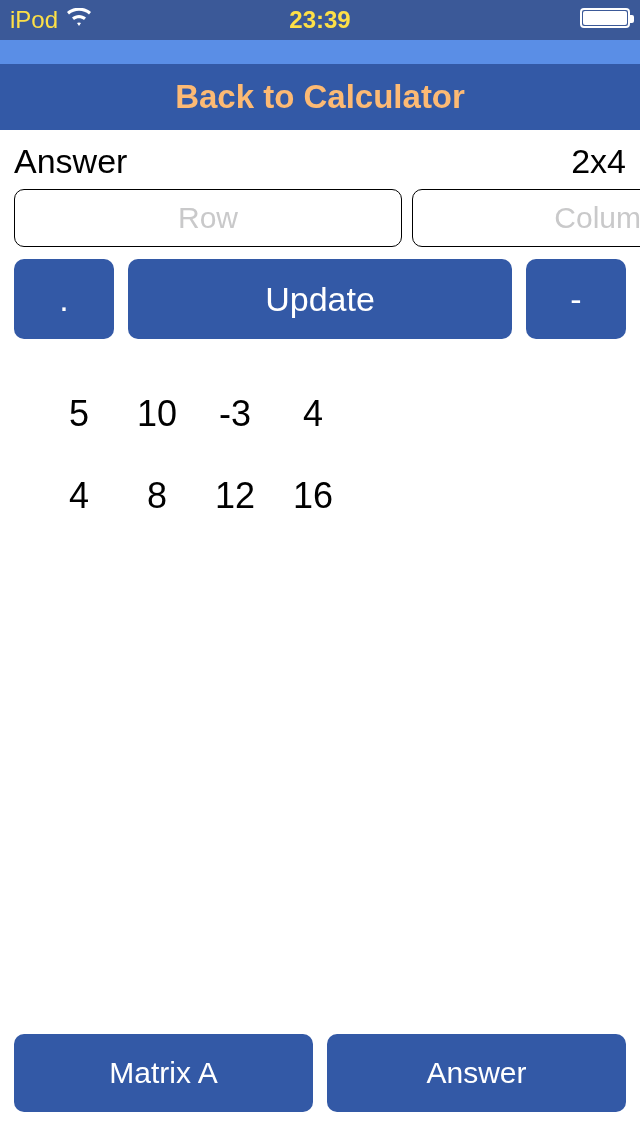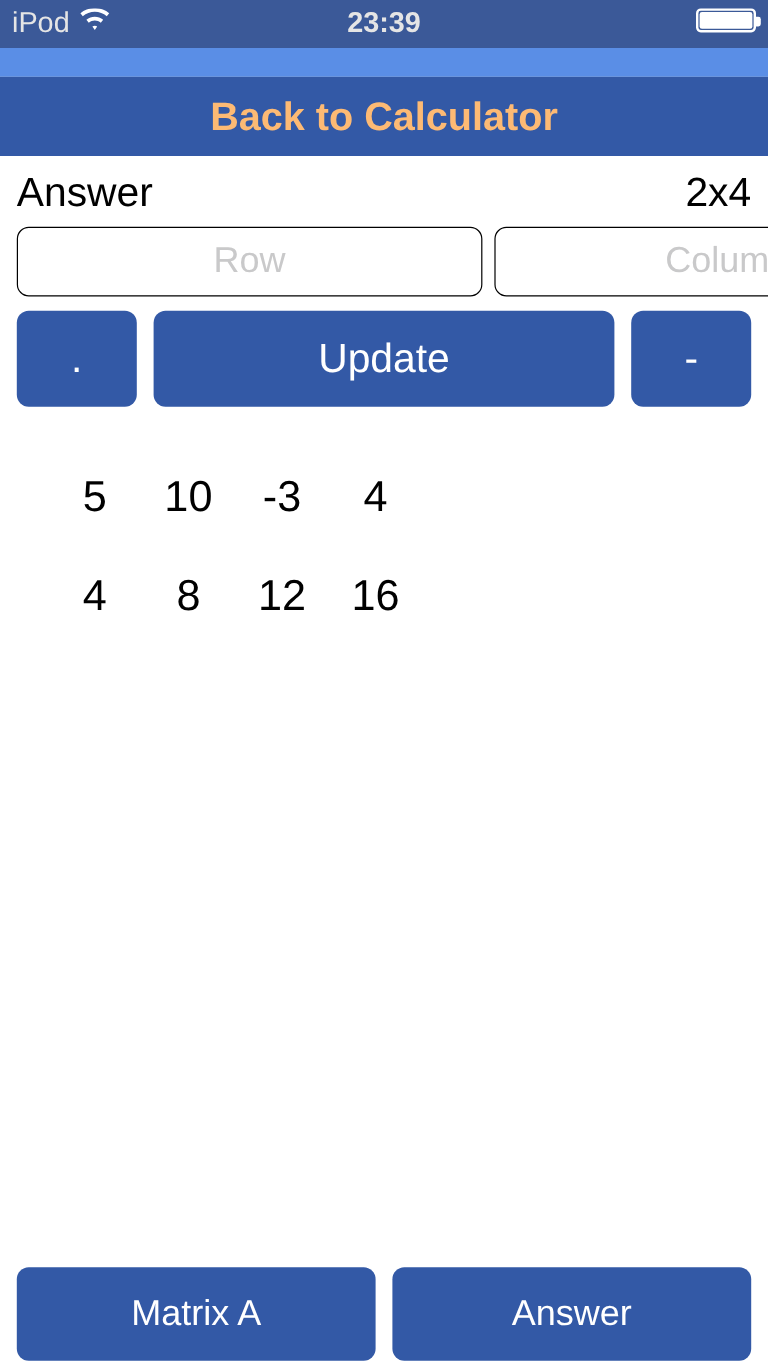--- a/index.html
+++ b/index.html
@@ -7,21 +7,21 @@
       width: 640px;
       height: 1136px;
       font-family: -apple-system, "Helvetica Neue", Helvetica, Arial, sans-serif;
       background: #ffffff;
       overflow: hidden;
       position: relative;
     }
     .status-bar {
       height: 40px;
       background: #3b5998;
-      color: #e5e5e5;
+      color: #fde047;
       display: flex;
       align-items: center;
       justify-content: space-between;
       padding: 0 10px;
       font-size: 24px;
       font-weight: 500;
     }
     .status-left { display: flex; align-items: center; gap: 8px; }
     .wifi-icon { display: inline-block; }
     .status-center { position: absolute; left: 50%; transform: translateX(-50%); font-weight: 700; }
@@ -117,21 +117,21 @@
     .matrix-row {
       display: flex;
       margin-bottom: 40px;
     }
     .matrix-cell {
       width: 78px;
       text-align: center;
     }
     .bottom-tabs {
       position: absolute;
-      bottom: 2px;
+      bottom: 24px;
       left: 14px;
       right: 14px;
       display: flex;
       gap: 14px;
     }
     .tab-btn {
       flex: 1;
       height: 78px;
       background: #3359a6;
       color: #fff;

